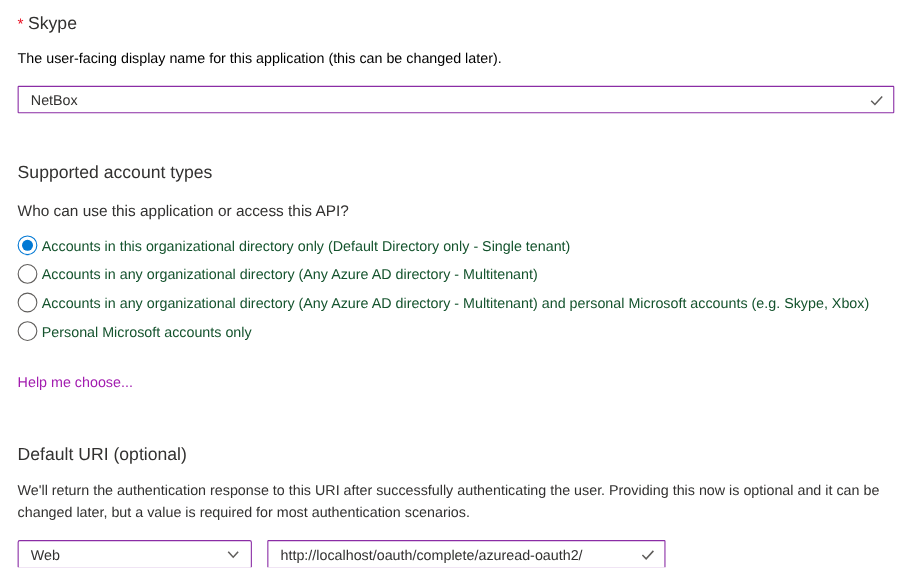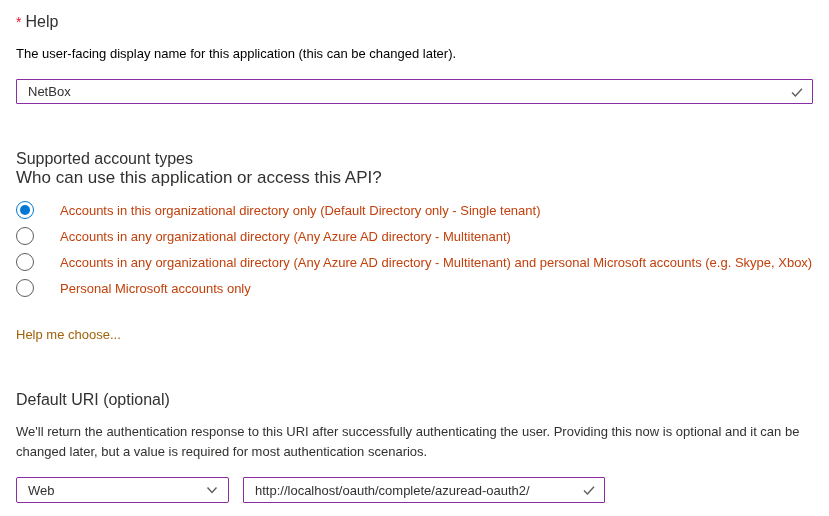--- a/index.html
+++ b/index.html
@@ -55,22 +55,23 @@
   .valid-check {
     position: absolute;
     right: 8px;
     top: 50%;
     transform: translateY(-50%);
     width: 16px;
     height: 16px;
     pointer-events: none;
   }
   .question-text {
-    font-size: 17px;
+    font-size: 14px;
     line-height: 18px;
+    margin-top: 14px;
   }
   .radio-group { margin-top: 10px; }
   .radio-row {
     display: flex;
     align-items: center;
     height: 26px;
     cursor: pointer;
   }
   .radio-circle {
     flex: 0 0 auto;
@@ -87,29 +88,29 @@
   .radio-row.selected .radio-circle { border-color: #0078d4; }
   .radio-row.selected .radio-dot {
     display: block;
     width: 10px;
     height: 10px;
     border-radius: 50%;
     background: #0078d4;
   }
   .radio-label {
     font-size: 13px;
-    margin-left: 26px;
-    color: #c2410c;
+    margin-left: 4px;
+    color: #14532d;
     white-space: nowrap;
   }
   .help-link {
     display: inline-block;
     margin-top: 26px;
     font-size: 13px;
-    color: #a16207;
+    color: #a21caf;
     text-decoration: none;
     cursor: pointer;
     text-align: right;
   }
   .redirect-heading { margin-top: 46px; }
   .redirect-desc {
     margin-top: 12px;
     width: 797px;
     font-size: 13px;
     line-height: 19.5px;
@@ -149,21 +150,21 @@
     margin-top: 0;
   }
 </style>
 </head>
 <body>
 
 <div class="page">
 
   
   <div class="section-heading">
-    <span class="required-star">*</span><span>Help</span>
+    <span class="required-star">*</span><span>Skype</span>
   </div>
 
   <div class="desc-text">The user-facing display name for this application (this can be changed later).</div>
 
   <div class="input-wrap">
     <input class="text-input" type="text" value="NetBox" style="">
     <svg class="valid-check" viewBox="0 0 16 16">
       <path d="M3 8.6 L6.4 12 L13 4.8" fill="none" stroke="#605e5c" stroke-width="1.4"></path>
     </svg>
   </div>

